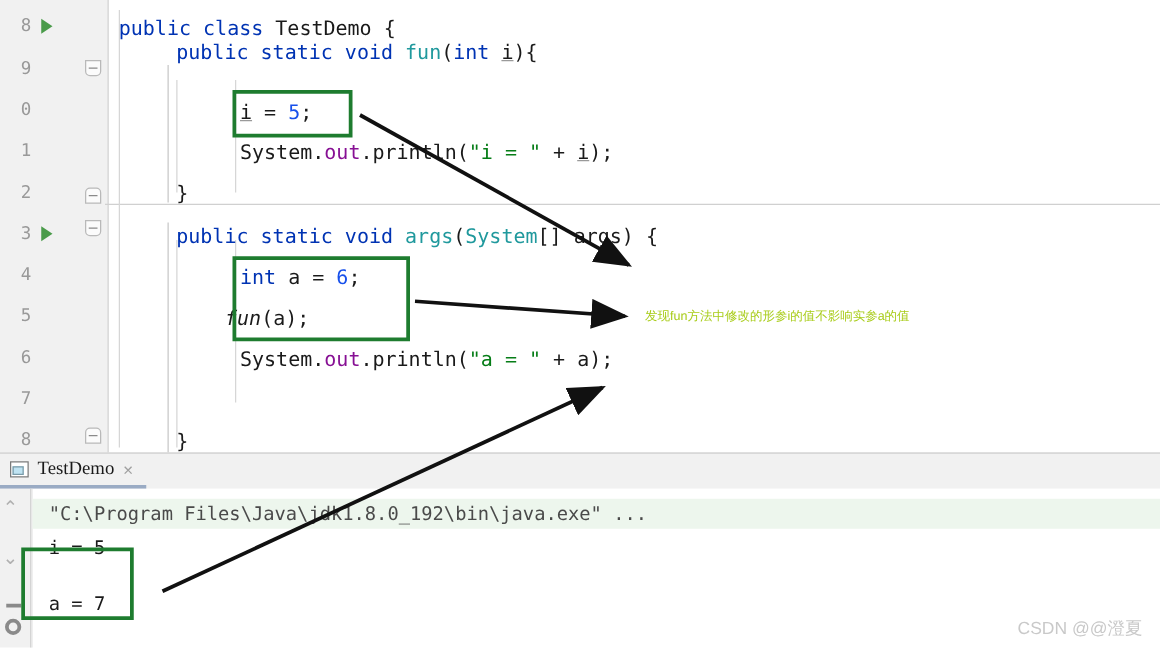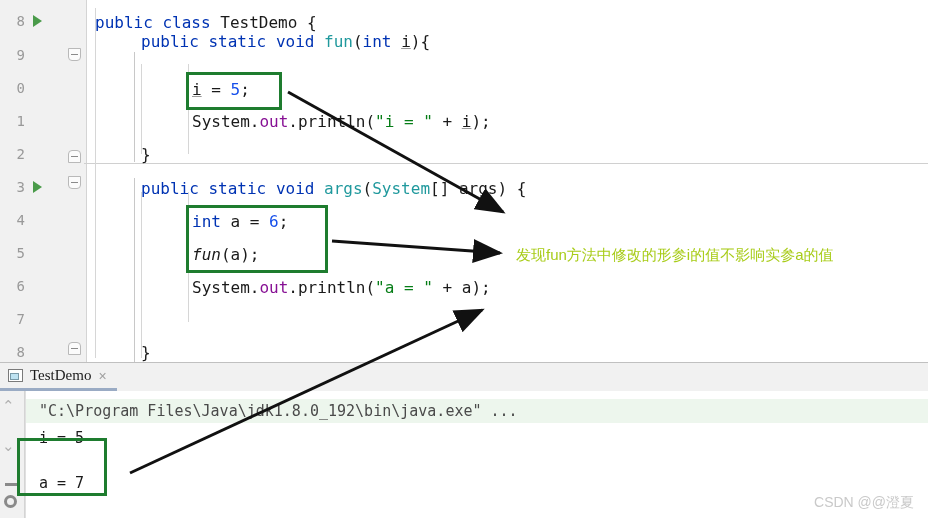--- a/index.html
+++ b/index.html
@@ -126,21 +126,21 @@
     position: absolute;
     border: 3px solid #1e7c2f;
     box-sizing: border-box;
     background: transparent;
   }
 
   
   .annot {
     position: absolute;
     font-family: "Liberation Sans", sans-serif;
-    font-size: 15px;
+    font-size: 10px;
     color: #a8cc18;
     white-space: pre;
     letter-spacing: 0px;
   }
 
   
   #arrows {
     position: absolute; left: 0; top: 0;
     width: 928px; height: 518px;
     pointer-events: none;
@@ -315,21 +315,21 @@
     <div class="code-line" style="left:192px; top:82px"><span class="und">i</span> <span class="plain">=</span> <span class="num">5</span><span class="plain">;</span></div>
 
     <div class="code-line" style="left:192px; top:114px"><span class="plain">System.</span><span class="fld">out</span><span class="plain">.println(</span><span class="str">"i = "</span> <span class="plain">+</span> <span class="und">i</span><span class="plain">);</span></div>
 
     <div class="code-line" style="left:141px; top:147px"><span class="plain">}</span></div>
 
     <div class="code-line" style="left:141px; top:181px"><span class="kw">public</span> <span class="kw">static</span> <span class="kw">void</span> <span class="typ">args</span><span class="plain">(</span><span class="typ">System</span><span class="plain">[] args) {</span></div>
 
     <div class="code-line" style="left:192px; top:214px"><span class="kw">int</span> <span class="plain">a =</span> <span class="num">6</span><span class="plain">;</span></div>
 
-    <div class="code-line" style="left:192px; top:247px"><span class="mth">fun</span><span class="plain">(a);</span></div>
+    <div class="code-line" style="left:180px; top:247px"><span class="mth">fun</span><span class="plain">(a);</span></div>
 
     <div class="code-line" style="left:192px; top:280px"><span class="plain">System.</span><span class="fld">out</span><span class="plain">.println(</span><span class="str">"a = "</span> <span class="plain">+</span> <span class="plain">a);</span></div>
 
     <div class="code-line" style="left:141px; top:345px"><span class="plain">}</span></div>
 
     <div class="hl-box" style="left:186px; top:72px;  width:96px;  height:38px;"></div>
     <div class="hl-box" style="left:186px; top:205px; width:142px; height:68px;"></div>
 
     <div class="annot" style="left:516px; top:246px;">发现fun方法中修改的形参i的值不影响实参a的值</div>
 

